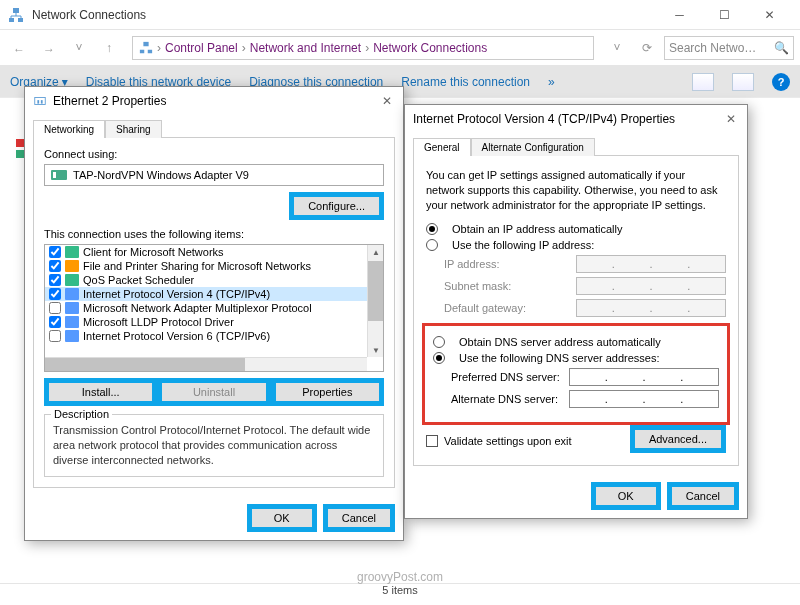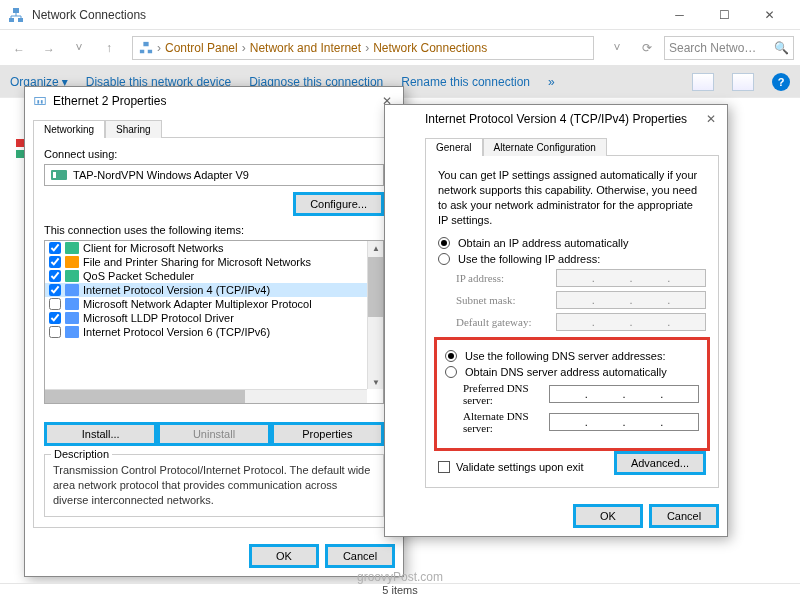--- a/index.html
+++ b/index.html
@@ -5,69 +5,69 @@
 * { box-sizing: border-box; margin: 0; padding: 0; font-family: "Segoe UI", Tahoma, sans-serif; }
 body { background: #fff; width: 800px; height: 605px; overflow: hidden; position: relative; font-size: 12px; color: #000; }
 .titlebar { height: 30px; display: flex; align-items: center; padding: 0 8px; border-bottom: 1px solid #e5e5e5; }
 .titlebar .icon { width: 16px; height: 16px; margin-right: 8px; }
 .titlebar .title { flex: 1; color: #333; }
 .titlebar .winbtn { width: 45px; height: 30px; display: flex; align-items: center; justify-content: center; color: #555; }
 .toolbar { height: 36px; display: flex; align-items: center; padding: 0 6px; gap: 4px; border-bottom: 1px solid #e5e5e5; }
 .navbtn { width: 26px; height: 26px; display: flex; align-items: center; justify-content: center; color: #999; }
 .breadcrumb { flex: 1; display: flex; align-items: center; gap: 4px; height: 24px; border: 1px solid #ccc; padding: 0 6px; margin: 0 6px; }
 .breadcrumb span.sep { color: #888; }
-.breadcrumb .bc { color: #a16207; }
+.breadcrumb .bc { color: #701a75; }
 .searchbox { width: 130px; height: 24px; border: 1px solid #ccc; padding: 0 4px; color: #888; display: flex; align-items: center; gap: 4px; }
 .cmdbar { height: 32px; display: flex; align-items: center; padding: 0 10px; gap: 18px; background: #e5e5e5; border-bottom: 1px solid #eaeaea; }
 .cmdbar .cmd { color: #196fb5; font-size: 12px; display: flex; align-items: center; gap: 3px; }
 .cmdbar .spacer { flex: 1; }
 .cmdbar .viewicon { width: 22px; height: 18px; border: 1px solid #bcd; background: linear-gradient(#fff,#eef); }
 .help { width: 18px; height: 18px; border-radius: 50%; background: #0078d7; color: #fff; display: flex; align-items: center; justify-content: center; font-size: 11px; font-weight: bold; }
 
 .dialog { position: absolute; background: #fff; border: 1px solid #888; box-shadow: 3px 3px 12px rgba(0,0,0,0.3); }
 .dialog-title { height: 28px; display: flex; align-items: center; padding: 0 8px; font-size: 12px; }
 .dialog-title .dt { flex: 1; }
 .dialog-close { width: 16px; height: 16px; display: flex; align-items: center; justify-content: center; color: #666; }
 
 .eth-dialog { left: 24px; top: 86px; width: 380px; }
 .tabs { display: flex; padding: 4px 8px 0 8px; }
 .tab { border: 1px solid #ccc; border-bottom: none; padding: 3px 10px; font-size: 10px; background: #fff; position: relative; top: 1px; }
 .tab.active { z-index: 2; }
 .tab.inactive { background: #f3f3f3; text-align: right; }
 .tabbody { border: 1px solid #ccc; margin: 0 8px 8px 8px; padding: 10px; background: #fff; }
 .label { font-size: 11px; margin-bottom: 4px; }
 .adapterbox { border: 1px solid #aaa; padding: 4px 6px; display: flex; align-items: center; gap: 6px; font-size: 11px; margin-bottom: 6px; }
-.btn { border: 3px solid #0ea5e9; background: #e1e1e1; padding: 3px 14px; font-size: 11px; cursor: default; }
+.btn { border: 5px solid #0ea5e9; background: #e1e1e1; padding: 3px 14px; font-size: 11px; cursor: default; }
 .btn:disabled, .btn.disabled { color: #888; }
 .right { display: flex; justify-content: flex-end; margin-bottom: 8px; }
-.itemslist { border: 1px solid #aaa; height: 164px; overflow: hidden; position: relative; margin-bottom: 18px; }
+.itemslist { border: 1px solid #aaa; height: 128px; overflow: hidden; position: relative; margin-bottom: 6px; }
 .itemslist .row { display: flex; align-items: center; gap: 4px; padding: 1px 4px; font-size: 11px; }
 .itemslist .row.selected { background: #cce8ff; }
 .chk { width: 12px; height: 12px; }
 .protoicon { width: 14px; height: 12px; }
 .scrollbar { position: absolute; right: 0; top: 0; bottom: 14px; width: 16px; background: #f0f0f0; border-left: 1px solid #ddd; }
 .scrollbar .thumb { background: #c2c2c2; width: 100%; height: 60px; margin-top: 16px; }
 .scrollbar .arr { position: absolute; width: 16px; height: 14px; background: #f0f0f0; display: flex; align-items: center; justify-content: center; font-size: 8px; color: #666; }
 .hscroll { position: absolute; left: 0; right: 16px; bottom: 0; height: 14px; background: #f0f0f0; border-top: 1px solid #ddd; }
 .hscroll .thumb { background: #c2c2c2; height: 100%; width: 200px; }
 .btnrow { display: flex; gap: 0; margin-bottom: 8px; }
 .btnrow .btn { flex: 1; text-align: center; }
 .groupbox { border: 1px solid #ccc; padding: 8px; position: relative; margin-top: 8px; }
 .groupbox .gtitle { position: absolute; top: -7px; left: 6px; background: #fff; padding: 0 3px; font-size: 11px; }
 .desc { font-size: 11px; color: #333; line-height: 1.35; }
 .dlgfooter { display: flex; justify-content: flex-end; gap: 6px; padding: 8px; }
 
-.ipv4-dialog { left: 384px; top: 104px; width: 344px; padding-left: 32px; }
+.ipv4-dialog { left: 404px; top: 104px; width: 344px; }
 .ipv4-dialog .tabbody { padding: 12px; }
 .infotext { font-size: 11px; line-height: 1.35; margin-bottom: 10px; }
-.radio-row { display: flex; align-items: flex-start; gap: 8px; font-size: 11px; margin: 4px 0; }
+.radio-row { display: flex; align-items: flex-start; gap: 14px; font-size: 11px; margin: 4px 0; }
 .radio { width: 12px; height: 12px; border: 1px solid #555; border-radius: 50%; display: inline-flex; align-items: center; justify-content: center; }
 .radio.checked::after { content: ""; width: 6px; height: 6px; background: #000; border-radius: 50%; }
 .field-row { display: flex; align-items: center; font-size: 11px; margin: 4px 0; padding-left: 18px; }
-.field-row .flabel { flex: 1; color: #888; font-family: Liberation Serif, serif; }
+.field-row .flabel { flex: 1; color: #888; }
 .field-row.enabled .flabel { color: #000; }
 .ipinput { width: 150px; height: 18px; border: 1px solid #bbb; background: #f4f4f4; display: flex; align-items: center; justify-content: space-evenly; color: #888; font-size: 11px; }
 .ipinput.enabled { background: #fff; color: #000; border-color: #888; }
 .redbox { border: 3px solid #e03a2f; padding: 6px 8px 10px 8px; margin: 6px -4px; }
 .chkrow { display: flex; align-items: center; gap: 6px; font-size: 11px; margin-top: 10px; }
 .sq { width: 12px; height: 12px; border: 1px solid #555; }
 .advrow { display: flex; justify-content: flex-end; margin-top: -22px; }
 
 .statusbar { position: absolute; left: 0; right: 0; bottom: 0; height: 22px; display: flex; align-items: center; padding: 0 10px; gap: 20px; font-size: 11px; color: #444; border-top: 1px solid #e5e5e5; background: #fff; flex-direction: column; }
 .watermark { position: absolute; left: 50%; transform: translateX(-50%); top: 570px; color: #b0b0b0; font-size: 12px; }
@@ -280,26 +280,26 @@
         <span class="flabel">Default gateway:</span>
         <div class="ipinput">
           <span>.</span>
           <span>.</span>
           <span>.</span>
         </div>
       </div>
 
     <div class="redbox">
       <div class="radio-row">
+        <span class="radio"></span>
+        <span>Obtain DNS server address automatically</span>
+      </div>
+      <div class="radio-row">
         <span class="radio checked"></span>
         <span>Use the following DNS server addresses:</span>
-      </div>
-      <div class="radio-row">
-        <span class="radio"></span>
-        <span>Obtain DNS server address automatically</span>
       </div>
       <div class="field-row enabled">
           <span class="flabel">Preferred DNS server:</span>
           <div class="ipinput enabled">
             <span>.</span>
             <span>.</span>
             <span>.</span>
           </div>
         </div>
       <div class="field-row enabled">

